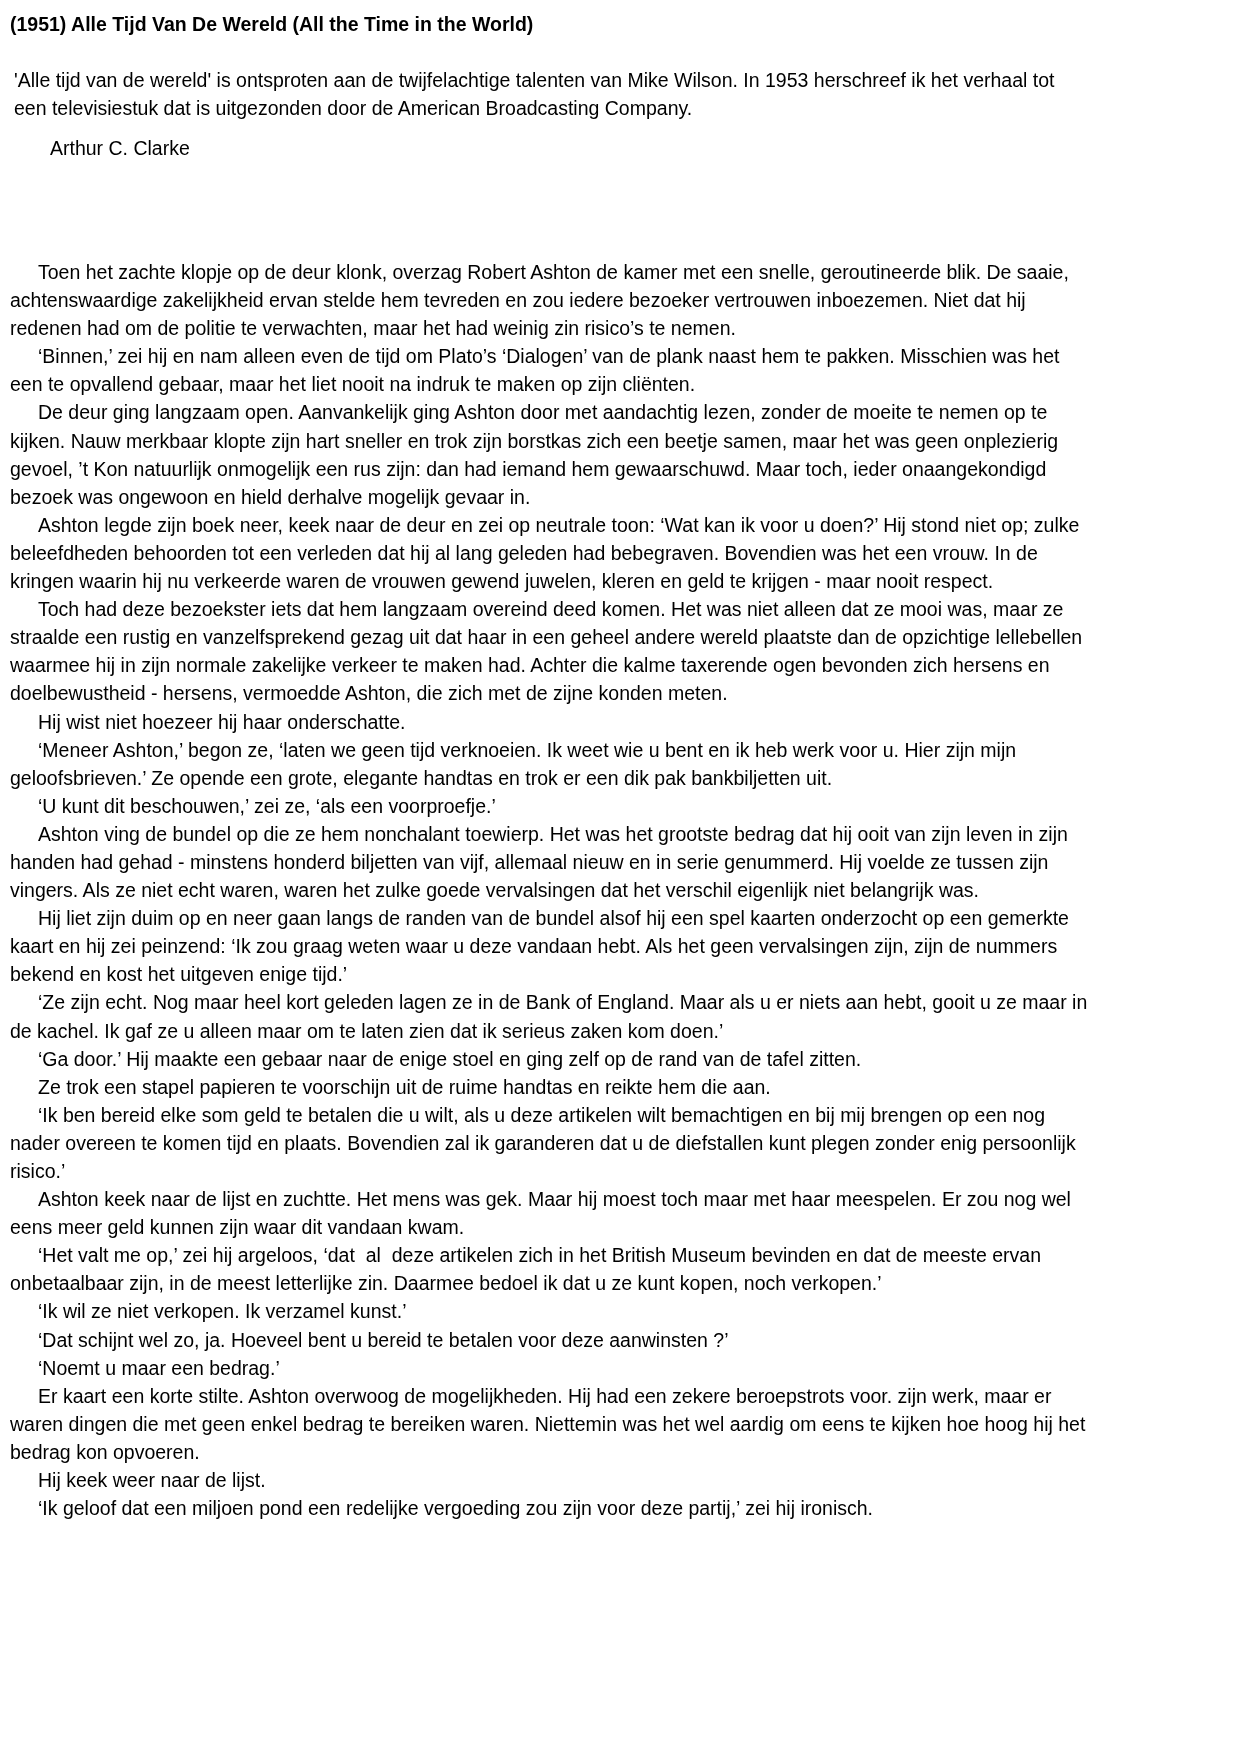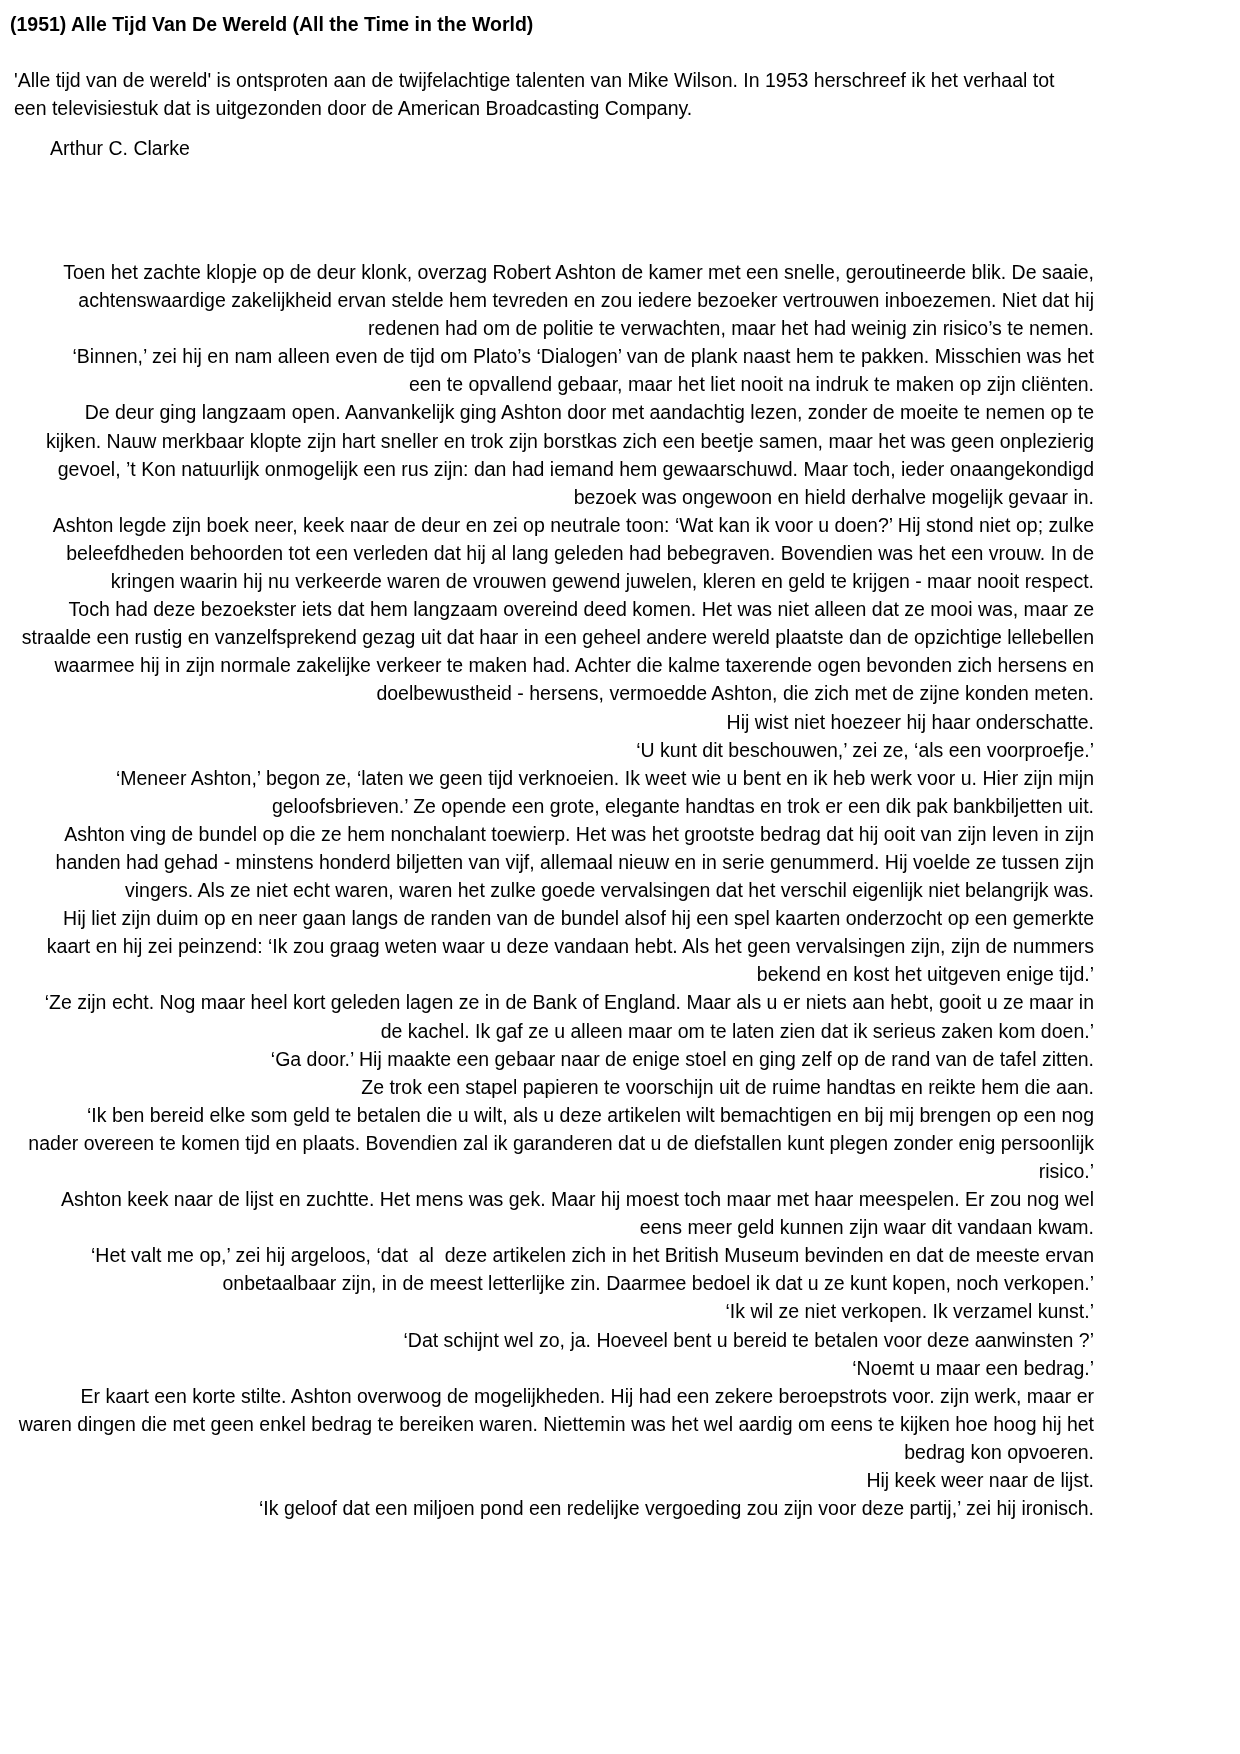--- a/index.html
+++ b/index.html
@@ -40,21 +40,21 @@
     white-space: pre-wrap;
   }
   .gap {
     height: 84px;
   }
   .body-text p {
     font-size: 19.5px;
     line-height: 28.1px;
     margin: 0;
     text-indent: 28px;
-    text-align: right;
+    text-align: left;
     white-space: pre-wrap;
     word-spacing: 0px;
   }
 </style>
 </head>
 <body>
 
 <div class="page">
 
   <h1 class="doc-title">(1951) Alle Tijd Van De Wereld (All the Time in the World)</h1>
@@ -65,22 +65,22 @@
 
   <div class="gap"></div>
 
   <div class="body-text">
       <p>Toen het zachte klopje op de deur klonk, overzag Robert Ashton de kamer met een snelle, geroutineerde blik. De saaie, achtenswaardige zakelijkheid ervan stelde hem tevreden en zou iedere bezoeker vertrouwen inboezemen. Niet dat hij redenen had om de politie te verwachten, maar het had weinig zin risico’s te nemen.</p>
       <p>‘Binnen,’ zei hij en nam alleen even de tijd om Plato’s ‘Dialogen’ van de plank naast hem te pakken. Misschien was het een te opvallend gebaar, maar het liet nooit na indruk te maken op zijn cliënten.</p>
       <p>De deur ging langzaam open. Aanvankelijk ging Ashton door met aandachtig lezen, zonder de moeite te nemen op te kijken. Nauw merkbaar klopte zijn hart sneller en trok zijn borstkas zich een beetje samen, maar het was geen onplezierig gevoel, ’t Kon natuurlijk onmogelijk een rus zijn: dan had iemand hem gewaarschuwd. Maar toch, ieder onaangekondigd bezoek was ongewoon en hield derhalve mogelijk gevaar in.</p>
       <p>Ashton legde zijn boek neer, keek naar de deur en zei op neutrale toon: ‘Wat kan ik voor u doen?’ Hij stond niet op; zulke beleefdheden behoorden tot een verleden dat hij al lang geleden had bebegraven. Bovendien was het een vrouw. In de kringen waarin hij nu verkeerde waren de vrouwen gewend juwelen, kleren en geld te krijgen - maar nooit respect.</p>
       <p>Toch had deze bezoekster iets dat hem langzaam overeind deed komen. Het was niet alleen dat ze mooi was, maar ze straalde een rustig en vanzelfsprekend gezag uit dat haar in een geheel andere wereld plaatste dan de opzichtige lellebellen waarmee hij in zijn normale zakelijke verkeer te maken had. Achter die kalme taxerende ogen bevonden zich hersens en doelbewustheid - hersens, vermoedde Ashton, die zich met de zijne konden meten.</p>
       <p>Hij wist niet hoezeer hij haar onderschatte.</p>
+      <p>‘Meneer Ashton,’ begon ze, ‘laten we geen tijd verknoeien. Ik weet wie u bent en ik heb werk voor u. Hier zijn mijn geloofsbrieven.’ Ze opende een grote, elegante handtas en trok er een dik pak bankbiljetten uit.</p>
       <p>‘U kunt dit beschouwen,’ zei ze, ‘als een voorproefje.’</p>
-      <p>‘Meneer Ashton,’ begon ze, ‘laten we geen tijd verknoeien. Ik weet wie u bent en ik heb werk voor u. Hier zijn mijn geloofsbrieven.’ Ze opende een grote, elegante handtas en trok er een dik pak bankbiljetten uit.</p>
       <p>Ashton ving de bundel op die ze hem nonchalant toewierp. Het was het grootste bedrag dat hij ooit van zijn leven in zijn handen had gehad - minstens honderd biljetten van vijf, allemaal nieuw en in serie genummerd. Hij voelde ze tussen zijn vingers. Als ze niet echt waren, waren het zulke goede vervalsingen dat het verschil eigenlijk niet belangrijk was.</p>
       <p>Hij liet zijn duim op en neer gaan langs de randen van de bundel alsof hij een spel kaarten onderzocht op een gemerkte kaart en hij zei peinzend: ‘Ik zou graag weten waar u deze vandaan hebt. Als het geen vervalsingen zijn, zijn de nummers bekend en kost het uitgeven enige tijd.’</p>
       <p>‘Ze zijn echt. Nog maar heel kort geleden lagen ze in de Bank of England. Maar als u er niets aan hebt, gooit u ze maar in de kachel. Ik gaf ze u alleen maar om te laten zien dat ik serieus zaken kom doen.’</p>
       <p>‘Ga door.’ Hij maakte een gebaar naar de enige stoel en ging zelf op de rand van de tafel zitten.</p>
       <p>Ze trok een stapel papieren te voorschijn uit de ruime handtas en reikte hem die aan.</p>
       <p>‘Ik ben bereid elke som geld te betalen die u wilt, als u deze artikelen wilt bemachtigen en bij mij brengen op een nog nader overeen te komen tijd en plaats. Bovendien zal ik garanderen dat u de diefstallen kunt plegen zonder enig persoonlijk risico.’</p>
       <p>Ashton keek naar de lijst en zuchtte. Het mens was gek. Maar hij moest toch maar met haar meespelen. Er zou nog wel eens meer geld kunnen zijn waar dit vandaan kwam.</p>
       <p>‘Het valt me op,’ zei hij argeloos, ‘dat  al  deze artikelen zich in het British Museum bevinden en dat de meeste ervan onbetaalbaar zijn, in de meest letterlijke zin. Daarmee bedoel ik dat u ze kunt kopen, noch verkopen.’</p>
       <p>‘Ik wil ze niet verkopen. Ik verzamel kunst.’</p>
       <p>‘Dat schijnt wel zo, ja. Hoeveel bent u bereid te betalen voor deze aanwinsten ?’</p>

